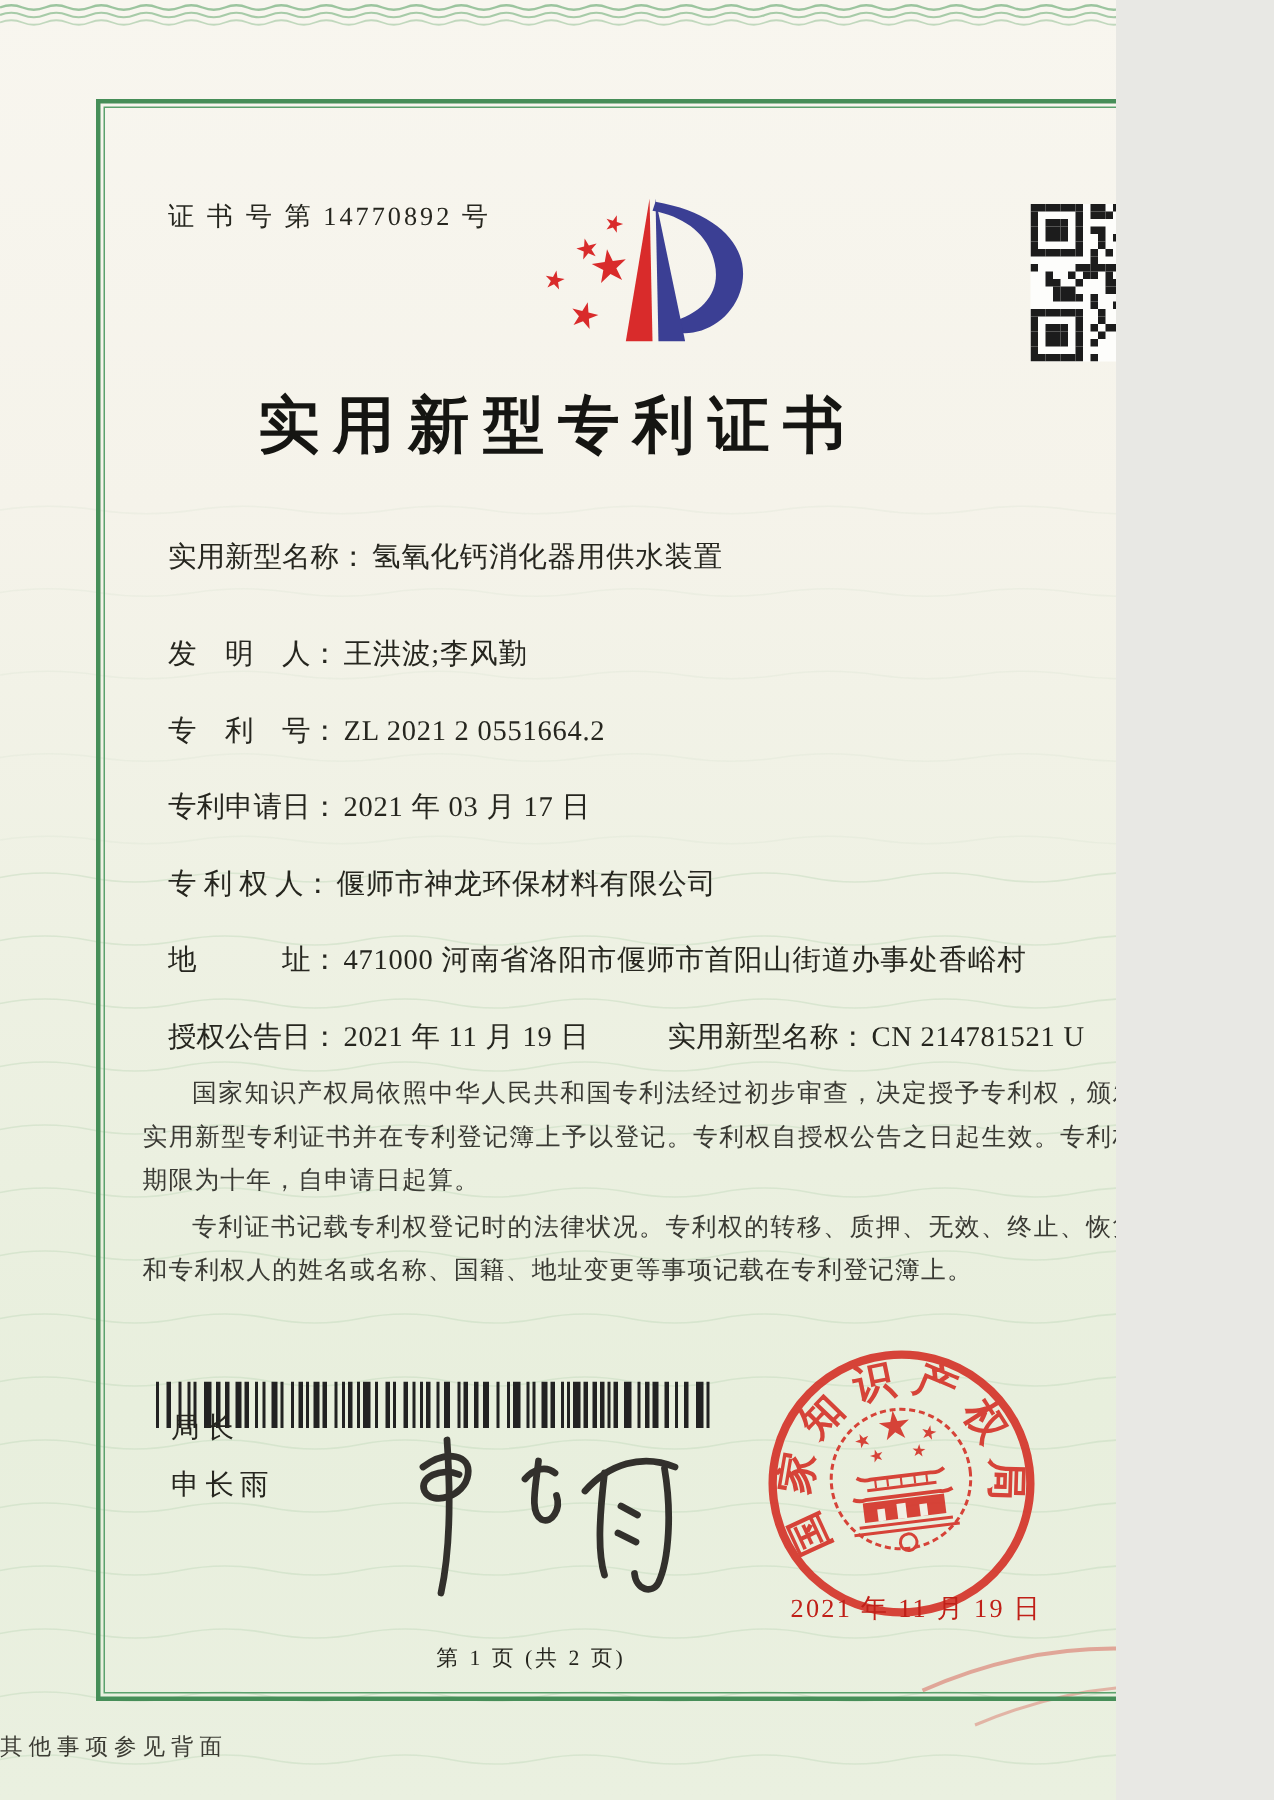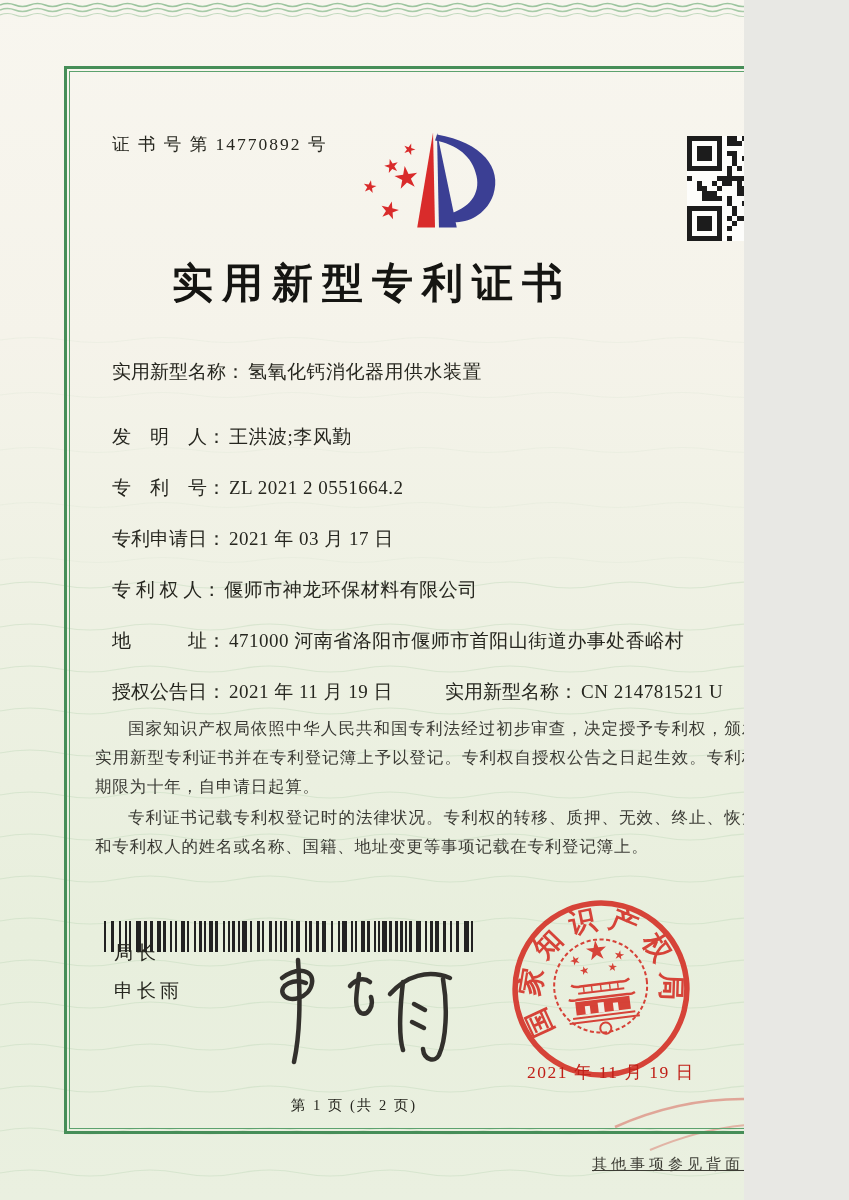--- a/index.html
+++ b/index.html
@@ -40,21 +40,21 @@
 
   .barcode{position:absolute; left:104px; top:921px; width:372px; height:31px;}
 
   .director{position:absolute; left:114px; top:934px; font-size:19px; letter-spacing:4px; line-height:38px;}
   .signature{position:absolute; left:242px; top:948px; width:235px; height:125px;}
 
   .seal{position:absolute; left:505px; top:893px; width:192px; height:192px; transform:rotate(-7deg); opacity:.93;}
   .seal-date{position:absolute; left:527px; top:1060px; font-size:17.5px; letter-spacing:1.5px; color:#c02018; white-space:pre;}
 
   .page-num{position:absolute; top:1096px; left:0; width:100%; text-align:center; font-size:14.5px; letter-spacing:2px; transform:translateX(-18px);}
-  .back-note{position:absolute; top:1155px; left:0; width:100%; text-align:right; font-size:15px; letter-spacing:4px; color:#3c3c34;text-decoration:underline;}
+  .back-note{position:absolute; top:1155px; left:0; width:100%; text-align:left; font-size:15px; letter-spacing:4px; color:#3c3c34;}
 </style>
 </head>
 <body>
 
 <div class="page">
 
   <svg class="bg-svg" id="bg-svg" width="849" height="1200" viewBox="0 0 849 1200">
       <path d="M0 5 Q 7.5 2 15 5 Q 22.5 8 30 5 Q 37.5 2 45 5 Q 52.5 8 60 5 Q 67.5 2 75 5 Q 82.5 8 90 5 Q 97.5 2 105 5 Q 112.5 8 120 5 Q 127.5 2 135 5 Q 142.5 8 150 5 Q 157.5 2 165 5 Q 172.5 8 180 5 Q 187.5 2 195 5 Q 202.5 8 210 5 Q 217.5 2 225 5 Q 232.5 8 240 5 Q 247.5 2 255 5 Q 262.5 8 270 5 Q 277.5 2 285 5 Q 292.5 8 300 5 Q 307.5 2 315 5 Q 322.5 8 330 5 Q 337.5 2 345 5 Q 352.5 8 360 5 Q 367.5 2 375 5 Q 382.5 8 390 5 Q 397.5 2 405 5 Q 412.5 8 420 5 Q 427.5 2 435 5 Q 442.5 8 450 5 Q 457.5 2 465 5 Q 472.5 8 480 5 Q 487.5 2 495 5 Q 502.5 8 510 5 Q 517.5 2 525 5 Q 532.5 8 540 5 Q 547.5 2 555 5 Q 562.5 8 570 5 Q 577.5 2 585 5 Q 592.5 8 600 5 Q 607.5 2 615 5 Q 622.5 8 630 5 Q 637.5 2 645 5 Q 652.5 8 660 5 Q 667.5 2 675 5 Q 682.5 8 690 5 Q 697.5 2 705 5 Q 712.5 8 720 5 Q 727.5 2 735 5 Q 742.5 8 750 5 Q 757.5 2 765 5 Q 772.5 8 780 5 Q 787.5 2 795 5 Q 802.5 8 810 5 Q 817.5 2 825 5 Q 832.5 8 840 5 Q 847.5 2 855 5 Q 862.5 8 870 5" fill="none" stroke="#8cbc90" stroke-opacity="0.85" stroke-width="1.6"></path>
       <path d="M0 10 Q 7.5 7 15 10 Q 22.5 13 30 10 Q 37.5 7 45 10 Q 52.5 13 60 10 Q 67.5 7 75 10 Q 82.5 13 90 10 Q 97.5 7 105 10 Q 112.5 13 120 10 Q 127.5 7 135 10 Q 142.5 13 150 10 Q 157.5 7 165 10 Q 172.5 13 180 10 Q 187.5 7 195 10 Q 202.5 13 210 10 Q 217.5 7 225 10 Q 232.5 13 240 10 Q 247.5 7 255 10 Q 262.5 13 270 10 Q 277.5 7 285 10 Q 292.5 13 300 10 Q 307.5 7 315 10 Q 322.5 13 330 10 Q 337.5 7 345 10 Q 352.5 13 360 10 Q 367.5 7 375 10 Q 382.5 13 390 10 Q 397.5 7 405 10 Q 412.5 13 420 10 Q 427.5 7 435 10 Q 442.5 13 450 10 Q 457.5 7 465 10 Q 472.5 13 480 10 Q 487.5 7 495 10 Q 502.5 13 510 10 Q 517.5 7 525 10 Q 532.5 13 540 10 Q 547.5 7 555 10 Q 562.5 13 570 10 Q 577.5 7 585 10 Q 592.5 13 600 10 Q 607.5 7 615 10 Q 622.5 13 630 10 Q 637.5 7 645 10 Q 652.5 13 660 10 Q 667.5 7 675 10 Q 682.5 13 690 10 Q 697.5 7 705 10 Q 712.5 13 720 10 Q 727.5 7 735 10 Q 742.5 13 750 10 Q 757.5 7 765 10 Q 772.5 13 780 10 Q 787.5 7 795 10 Q 802.5 13 810 10 Q 817.5 7 825 10 Q 832.5 13 840 10 Q 847.5 7 855 10 Q 862.5 13 870 10" fill="none" stroke="#8cbc90" stroke-opacity="0.75" stroke-width="1.4"></path>
       <path d="M0 15 Q 7.5 12 15 15 Q 22.5 18 30 15 Q 37.5 12 45 15 Q 52.5 18 60 15 Q 67.5 12 75 15 Q 82.5 18 90 15 Q 97.5 12 105 15 Q 112.5 18 120 15 Q 127.5 12 135 15 Q 142.5 18 150 15 Q 157.5 12 165 15 Q 172.5 18 180 15 Q 187.5 12 195 15 Q 202.5 18 210 15 Q 217.5 12 225 15 Q 232.5 18 240 15 Q 247.5 12 255 15 Q 262.5 18 270 15 Q 277.5 12 285 15 Q 292.5 18 300 15 Q 307.5 12 315 15 Q 322.5 18 330 15 Q 337.5 12 345 15 Q 352.5 18 360 15 Q 367.5 12 375 15 Q 382.5 18 390 15 Q 397.5 12 405 15 Q 412.5 18 420 15 Q 427.5 12 435 15 Q 442.5 18 450 15 Q 457.5 12 465 15 Q 472.5 18 480 15 Q 487.5 12 495 15 Q 502.5 18 510 15 Q 517.5 12 525 15 Q 532.5 18 540 15 Q 547.5 12 555 15 Q 562.5 18 570 15 Q 577.5 12 585 15 Q 592.5 18 600 15 Q 607.5 12 615 15 Q 622.5 18 630 15 Q 637.5 12 645 15 Q 652.5 18 660 15 Q 667.5 12 675 15 Q 682.5 18 690 15 Q 697.5 12 705 15 Q 712.5 18 720 15 Q 727.5 12 735 15 Q 742.5 18 750 15 Q 757.5 12 765 15 Q 772.5 18 780 15 Q 787.5 12 795 15 Q 802.5 18 810 15 Q 817.5 12 825 15 Q 832.5 18 840 15 Q 847.5 12 855 15 Q 862.5 18 870 15" fill="none" stroke="#9cc49c" stroke-opacity="0.6" stroke-width="1.2"></path>

